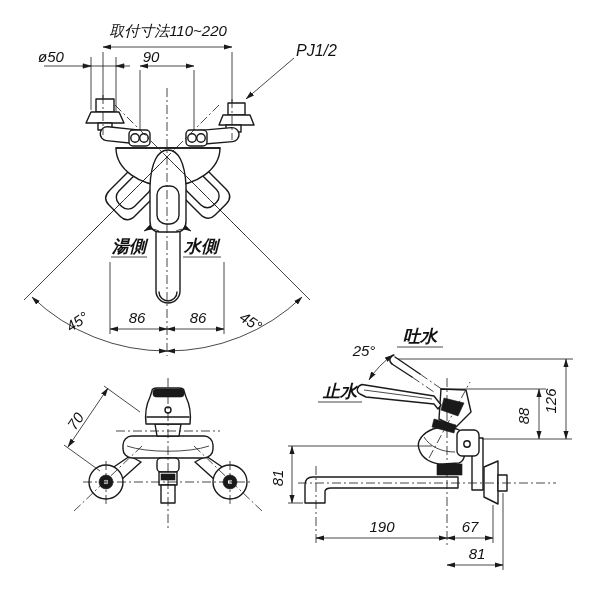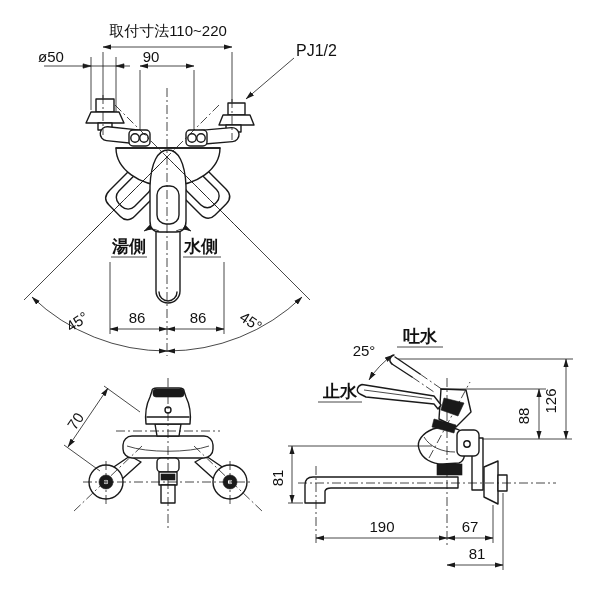--- a/index.html
+++ b/index.html
@@ -1,17 +1,17 @@
 <!DOCTYPE html>
 <html><head>
 <meta charset="utf-8">
 <style>
   html,body{margin:0;padding:0;background:#fff;}
   .page{position:relative;width:600px;height:600px;background:#fff;overflow:hidden;
-        font-family:"Liberation Sans", sans-serif;}
+        font-family:"Liberation Sans", sans-serif;font-style:italic;}
   svg text{fill:#111;font-family:"Liberation Sans", sans-serif;}
   .ol   {stroke:#1a1a1a;stroke-width:1.4;fill:#fff;stroke-linejoin:round;stroke-linecap:round;}
   .oln  {stroke:#1a1a1a;stroke-width:1.4;fill:none;stroke-linejoin:round;stroke-linecap:round;}
   .thin {stroke:#1a1a1a;stroke-width:.8;fill:none;}
   .cl   {stroke:#1a1a1a;stroke-width:.8;fill:none;stroke-dasharray:9 3 2 3;}
   .dim  {stroke:#1a1a1a;stroke-width:.8;fill:none;
          marker-start:url(#ar);marker-end:url(#ar);}
   .lead {stroke:#1a1a1a;stroke-width:.8;fill:none;marker-end:url(#ar);}
   .dk   {fill:#1a1a1a;stroke:#1a1a1a;stroke-width:.6;}
   .t15  {font-size:15px;}

